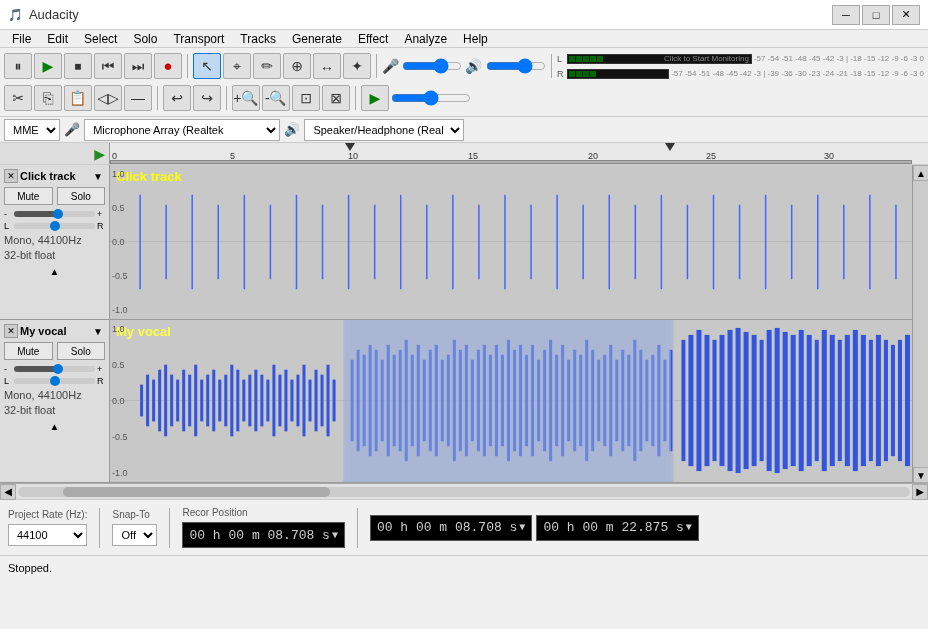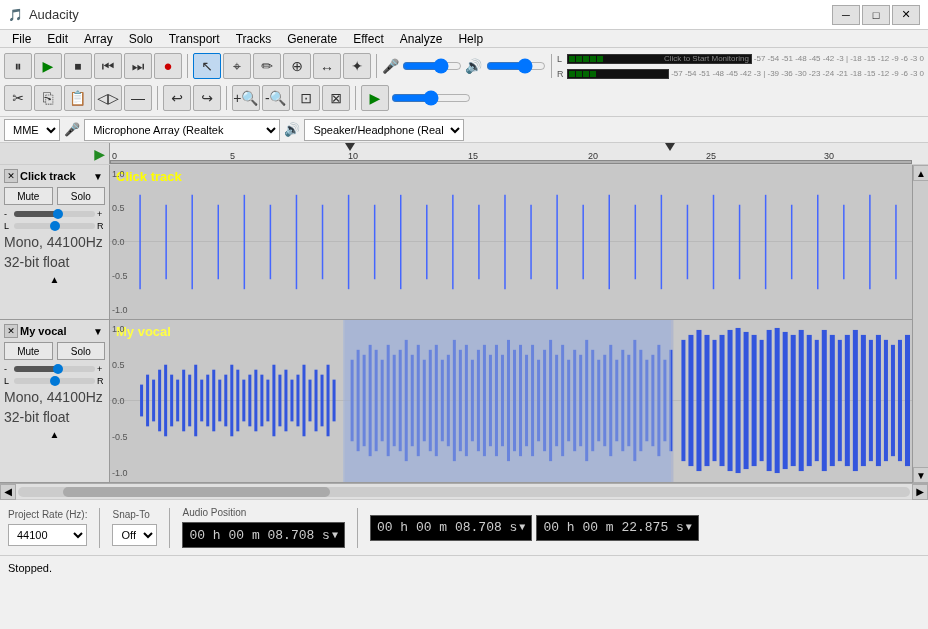--- a/index.html
+++ b/index.html
@@ -194,21 +194,21 @@
     }
     .pan-knob {
       position: absolute;
       width: 10px; height: 10px;
       background: #0078d7;
       border-radius: 50%;
       top: -2px;
       left: 45%;
     }
     .track-info {
-      font-size: 14px;
+      font-size: 11px;
       color: #444;
       line-height: 1.4;
     }
     .track-collapse-btn {
       display: flex;
       justify-content: center;
       margin-top: 2px;
     }
     .collapse-arrow {
       font-size: 10px;
@@ -388,21 +388,21 @@
   <div class="titlebar-controls">
     <div class="titlebar-btn">─</div>
     <div class="titlebar-btn">□</div>
     <div class="titlebar-btn close">✕</div>
   </div>
 </div>
 
 <div class="menubar">
   <span class="menu-item">File</span>
   <span class="menu-item">Edit</span>
-  <span class="menu-item">Array</span>
+  <span class="menu-item">Select</span>
   <span class="menu-item">Solo</span>
   <span class="menu-item">Transport</span>
   <span class="menu-item">Tracks</span>
   <span class="menu-item">Generate</span>
   <span class="menu-item">Effect</span>
   <span class="menu-item">Analyze</span>
   <span class="menu-item">Help</span>
 </div>
 
 <div class="toolbar-area">
@@ -833,21 +833,21 @@
   </div>
   <div class="bottom-separator"></div>
   <div class="bottom-group">
     <span class="bottom-label">Snap-To</span>
     <select class="bottom-select">
       <option>Off</option>
     </select>
   </div>
   <div class="bottom-separator"></div>
   <div class="bottom-group">
-    <span class="bottom-label">Audio Position</span>
+    <span class="bottom-label">Recor Position</span>
     <div class="time-display">
       <span>00 h 00 m 08.708 s</span>
       <span style="margin-left:2px; cursor:pointer; font-size:10px;">▼</span>
     </div>
   </div>
   <div class="bottom-separator"></div>
   <div class="bottom-group">
     <div style="display:flex; gap:4px;">
       <div class="time-display">
         <span>00 h 00 m 08.708 s</span>

